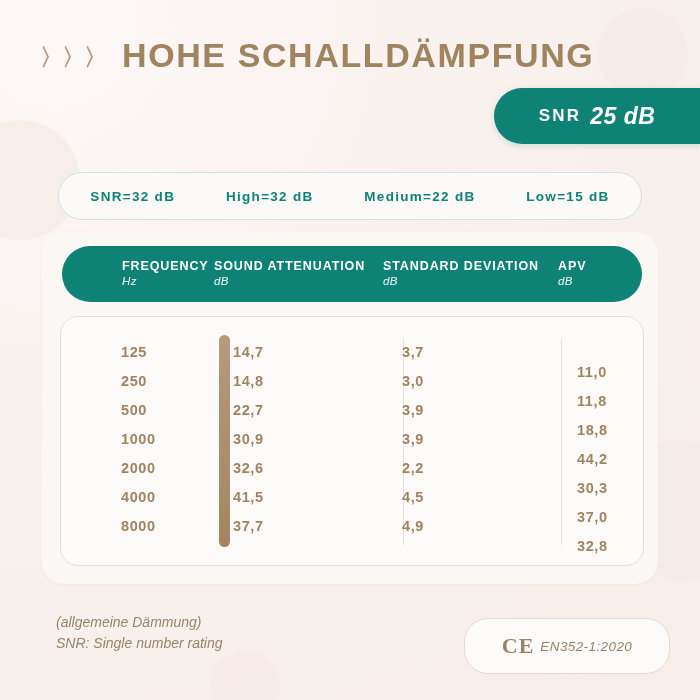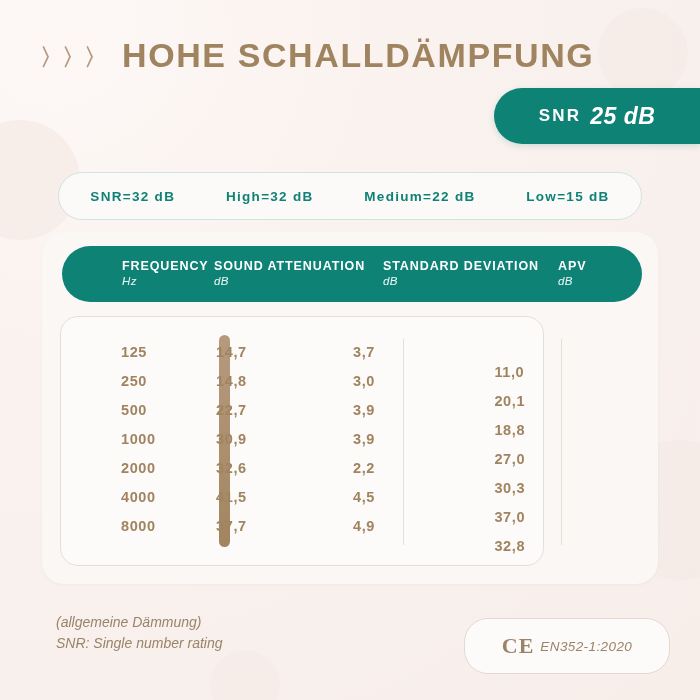--- a/index.html
+++ b/index.html
@@ -129,21 +129,21 @@
     height: 56px;
     background: #0f8276;
     border-radius: 28px;
     color: #ffffff;
     box-sizing: border-box;
   }
   .table-body {
     position: absolute;
     left: 18px;
     top: 84px;
-    width: 484px;
+    width: 584px;
     height: 250px;
     border: 1.5px solid #e8ded8;
     border-radius: 18px;
     background: #fdfbfa;
     box-sizing: border-box;
   }
 
   .row {
     display: flex;
     align-items: center;
@@ -311,33 +311,33 @@
         <div class="data-row">
           <div class="d1">125</div>
           <div class="d2">14,7</div>
           <div class="d3">3,7</div>
           <div class="d4">11,0</div>
         </div>
         <div class="data-row">
           <div class="d1">250</div>
           <div class="d2">14,8</div>
           <div class="d3">3,0</div>
-          <div class="d4">20,1</div>
+          <div class="d4">11,8</div>
         </div>
         <div class="data-row">
           <div class="d1">500</div>
           <div class="d2">22,7</div>
           <div class="d3">3,9</div>
           <div class="d4">18,8</div>
         </div>
         <div class="data-row">
           <div class="d1">1000</div>
           <div class="d2">30,9</div>
           <div class="d3">3,9</div>
-          <div class="d4">27,0</div>
+          <div class="d4">44,2</div>
         </div>
         <div class="data-row">
           <div class="d1">2000</div>
           <div class="d2">32,6</div>
           <div class="d3">2,2</div>
           <div class="d4">30,3</div>
         </div>
         <div class="data-row">
           <div class="d1">4000</div>
           <div class="d2">41,5</div>

